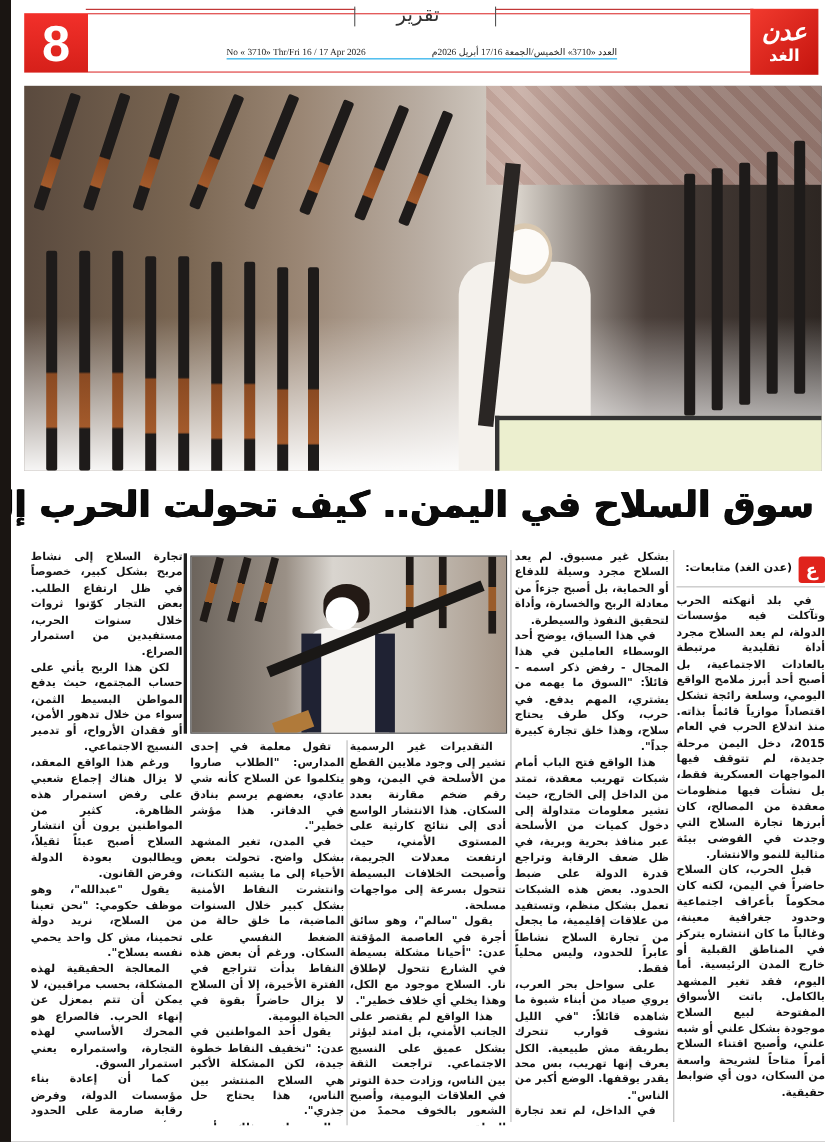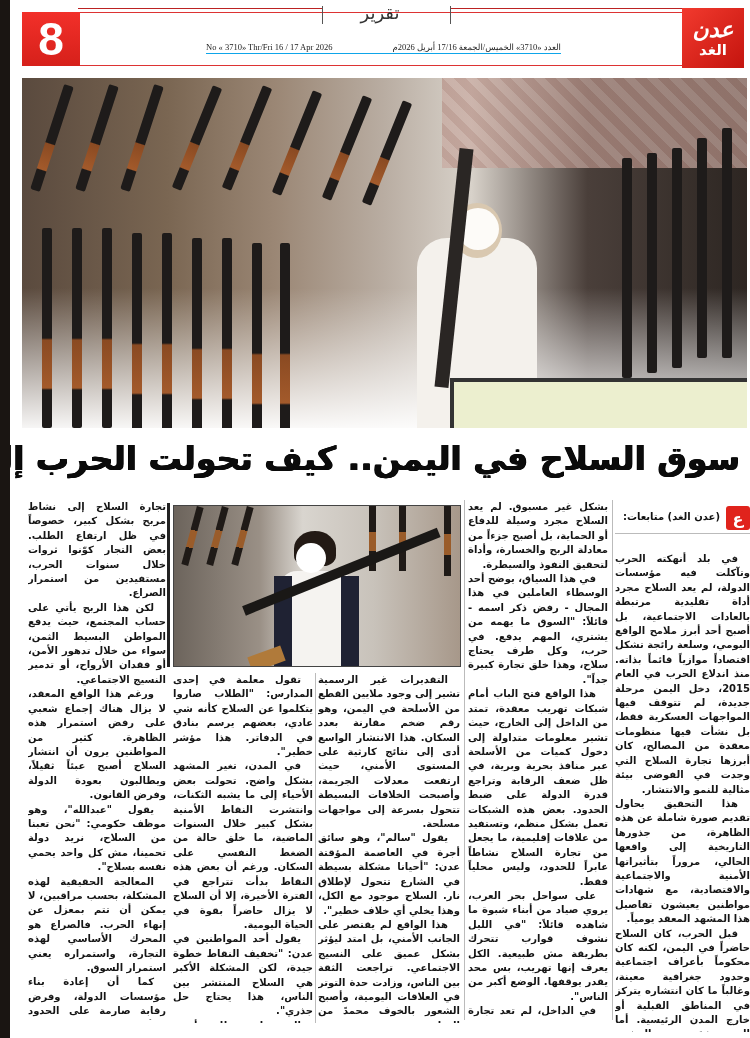--- a/index.html
+++ b/index.html
@@ -83,21 +83,21 @@
     white-space: nowrap;
   }
 
   
   .col {
     position: absolute; direction: rtl; text-align: justify;
     font-family: "DejaVu Sans", sans-serif; font-size: 10px; line-height: 14.4px;
     color: #151515; font-weight: bold; overflow: hidden;
   }
   .col p { text-indent: 12px; }
-  .col1 { left: 605px; top: 540px; width: 135px; height: 480px; margin-top: 12px; }
+  .col1 { left: 605px; top: 540px; width: 135px; height: 480px; }
   .col2 { left: 458px; top: 500px; width: 140px; height: 520px; }
   .col3 { left: 308px; top: 673px; width: 142px; height: 350px; }
   .col4 { left: 163px; top: 673px; width: 140px; height: 350px; }
   .col5 { left: 18px; top: 500px; width: 138px; height: 520px; }
   .rule-v { position: absolute; width: 1px; background: #bbb; }
   .col5-bar { position: absolute; left: 157px; top: 503px; width: 3px; height: 164px; background: #222; }
 
   .byline-box {
     position: absolute; left: 605px; top: 502px; width: 135px; height: 32px;
     border-bottom: 1px solid #bbb;
@@ -213,21 +213,20 @@
       <div class="jacket-r"></div>
       <div class="hair"></div>
       <div class="face"></div>
     </div>
     <div class="p2-gun"></div>
     <div class="p2-stock"></div>
   </div>
 
   <div class="col col1">
     <p>في بلد أنهكته الحرب وتآكلت فيه مؤسسات الدولة، لم يعد السلاح مجرد أداة تقليدية مرتبطة بالعادات الاجتماعية، بل أصبح أحد أبرز ملامح الواقع اليومي، وسلعة رائجة تشكل اقتصاداً موازياً قائماً بذاته. منذ اندلاع الحرب في العام 2015، دخل اليمن مرحلة جديدة، لم تتوقف فيها المواجهات العسكرية فقط، بل نشأت فيها منظومات معقدة من المصالح، كان أبرزها تجارة السلاح التي وجدت في الفوضى بيئة مثالية للنمو والانتشار.</p>
-    <p>هذا التحقيق يحاول تقديم صورة شاملة عن هذه الظاهرة، من جذورها التاريخية إلى واقعها الحالي، مروراً بتأثيراتها الأمنية والاجتماعية والاقتصادية، مع شهادات مواطنين يعيشون تفاصيل هذا المشهد المعقد يومياً.</p>
     <p>قبل الحرب، كان السلاح حاضراً في اليمن، لكنه كان محكوماً بأعراف اجتماعية وحدود جغرافية معينة، وغالباً ما كان انتشاره يتركز في المناطق القبلية أو خارج المدن الرئيسية. أما اليوم، فقد تغير المشهد بالكامل. باتت الأسواق المفتوحة لبيع السلاح موجودة بشكل علني أو شبه علني، وأصبح اقتناء السلاح أمراً متاحاً لشريحة واسعة من السكان، دون أي ضوابط حقيقية.</p>
 
   </div>
 
   <div class="col col2">
     <p style="text-indent:0">بشكل غير مسبوق. لم يعد السلاح مجرد وسيلة للدفاع أو الحماية، بل أصبح جزءاً من معادلة الربح والخسارة، وأداة لتحقيق النفوذ والسيطرة.</p>
     <p>في هذا السياق، يوضح أحد الوسطاء العاملين في هذا المجال - رفض ذكر اسمه - قائلاً: "السوق ما يهمه من يشتري، المهم يدفع. في حرب، وكل طرف يحتاج سلاح، وهذا خلق تجارة كبيرة جداً".</p>
     <p>هذا الواقع فتح الباب أمام شبكات تهريب معقدة، تمتد من الداخل إلى الخارج، حيث تشير معلومات متداولة إلى دخول كميات من الأسلحة عبر منافذ بحرية وبرية، في ظل ضعف الرقابة وتراجع قدرة الدولة على ضبط الحدود. بعض هذه الشبكات تعمل بشكل منظم، وتستفيد من علاقات إقليمية، ما يجعل من تجارة السلاح نشاطاً عابراً للحدود، وليس محلياً فقط.</p>
     <p>على سواحل بحر العرب، يروي صياد من أبناء شبوة ما شاهده قائلاً: "في الليل نشوف قوارب تتحرك بطريقة مش طبيعية. الكل يعرف إنها تهريب، بس محد يقدر يوقفها. الوضع أكبر من الناس".</p>
     <p>في الداخل، لم تعد تجارة السلاح مقتصرة على التجار الكبار، بل امتدت لتشمل أفراداً عاديين وجدوا فيها وسيلة للعيش. مع انهيار الاقتصاد وغياب فرص العمل، اضطر كثيرون للانخراط في هذا النشاط، سواء بشكل مباشر أو عبر الوساطة.</p>

